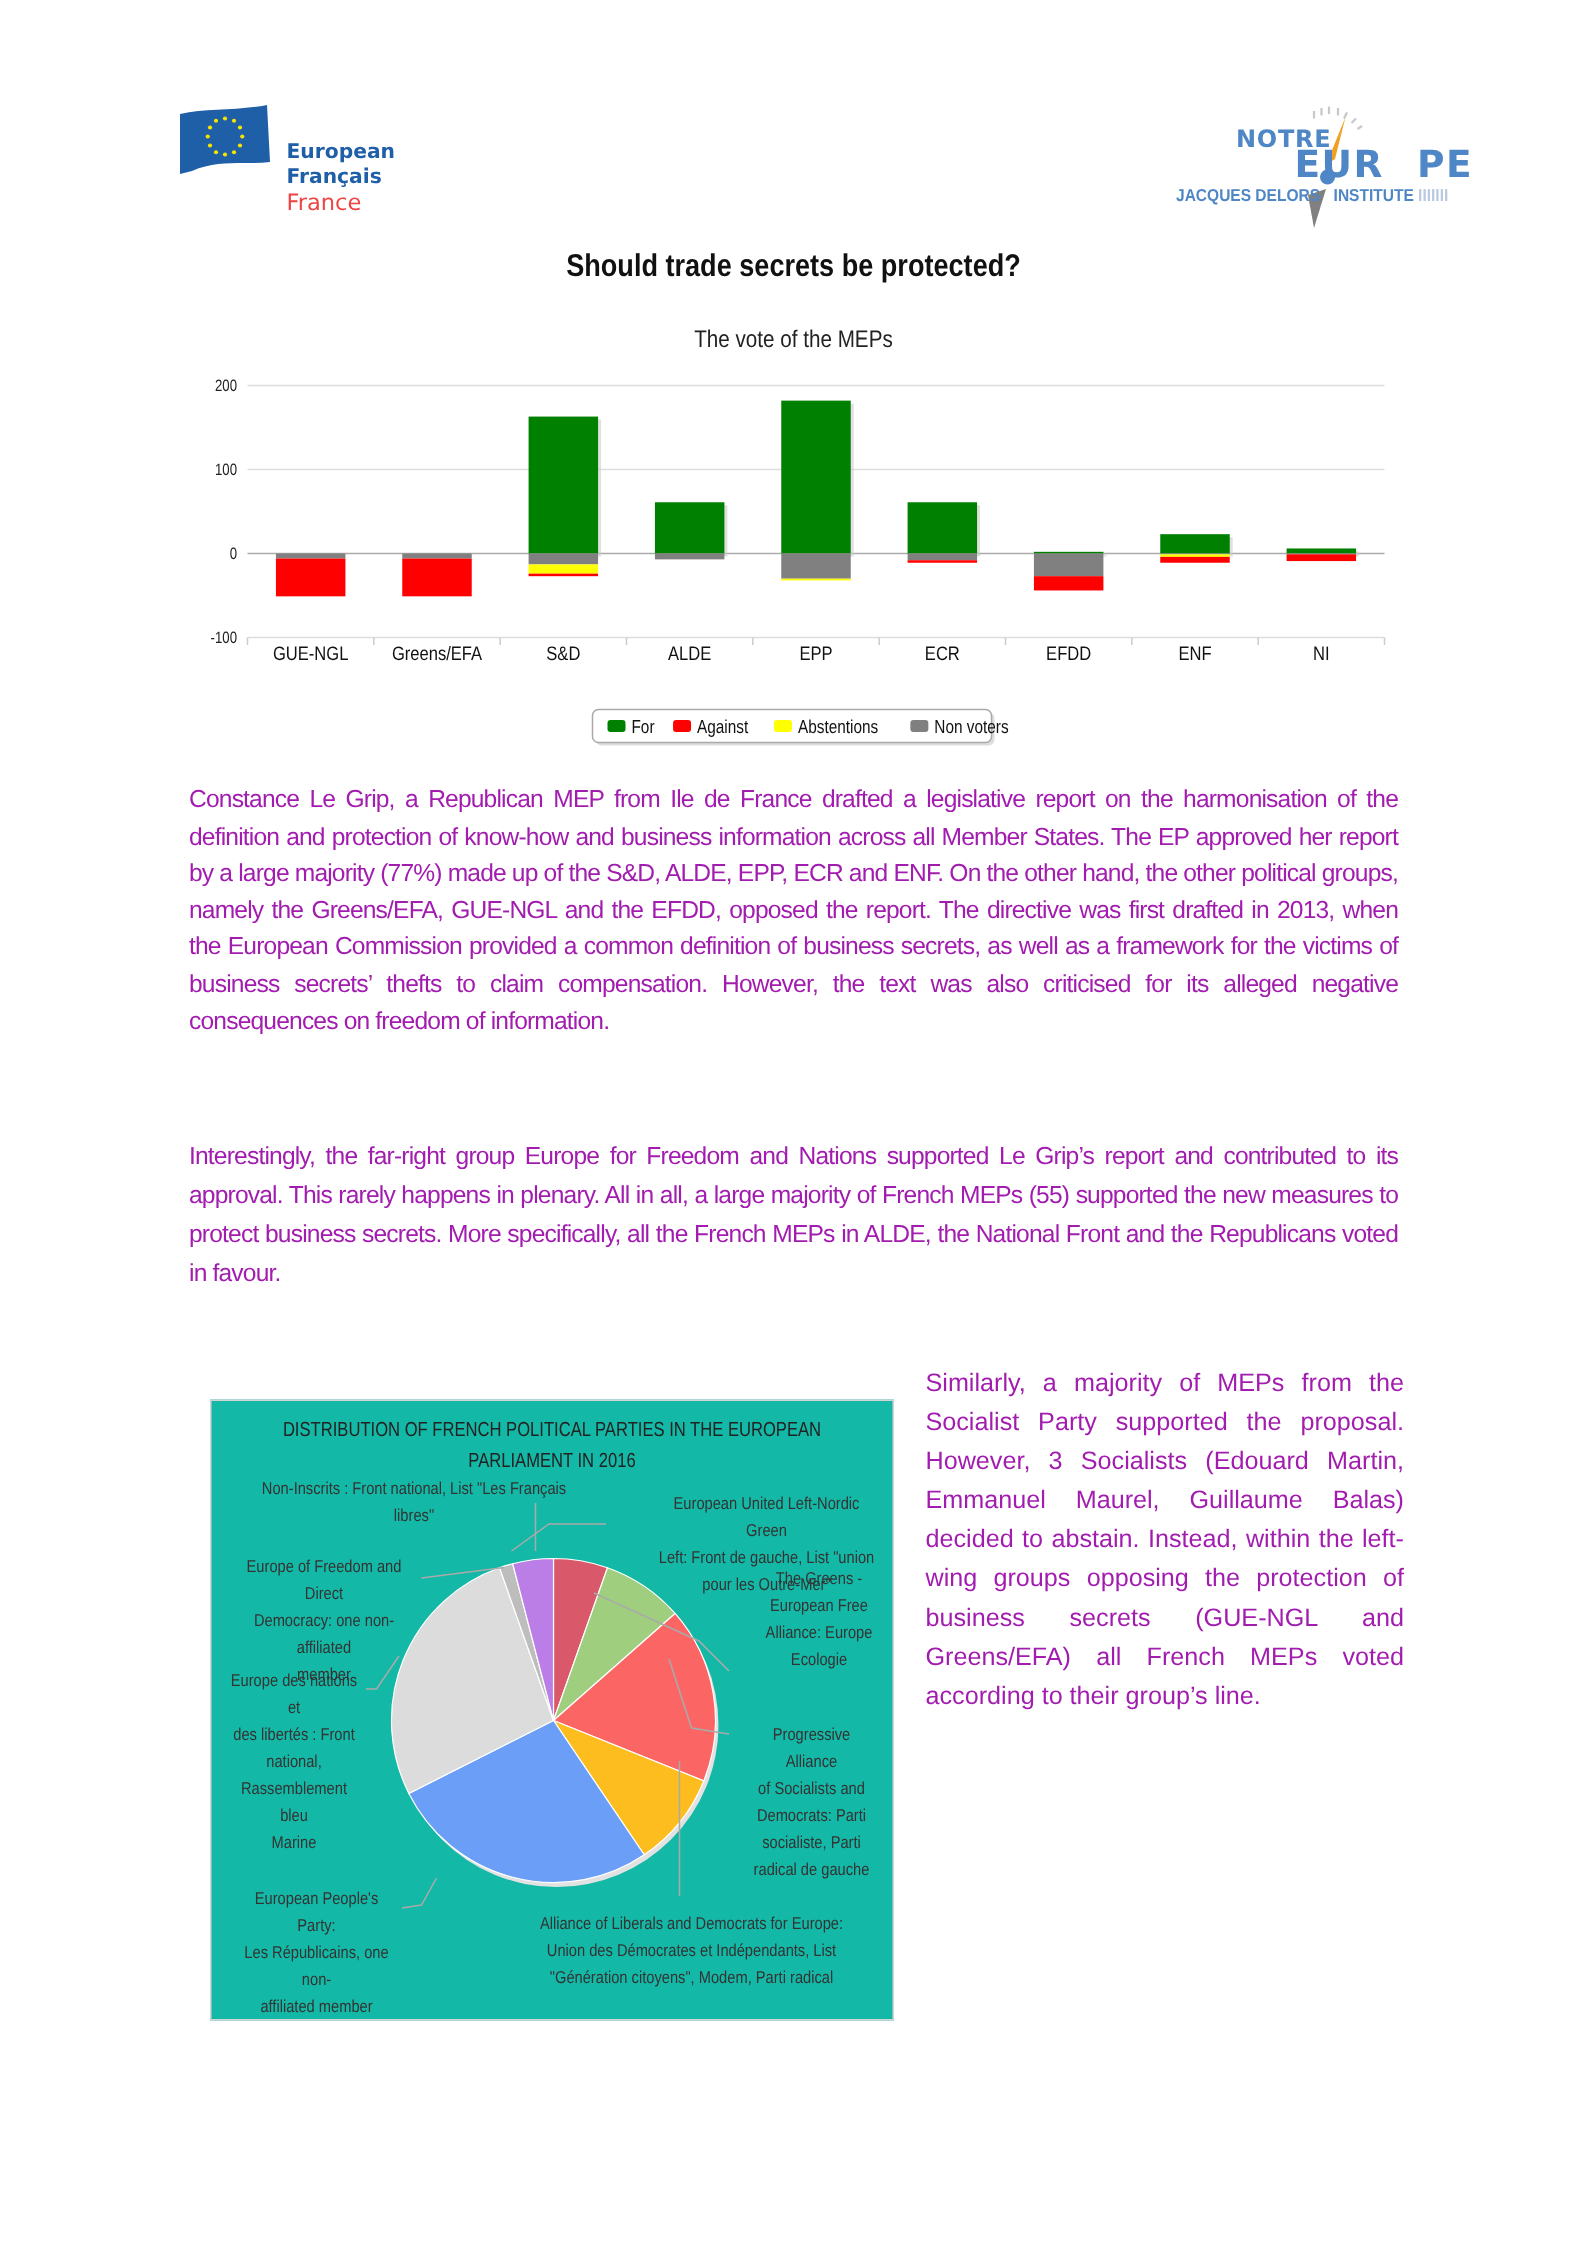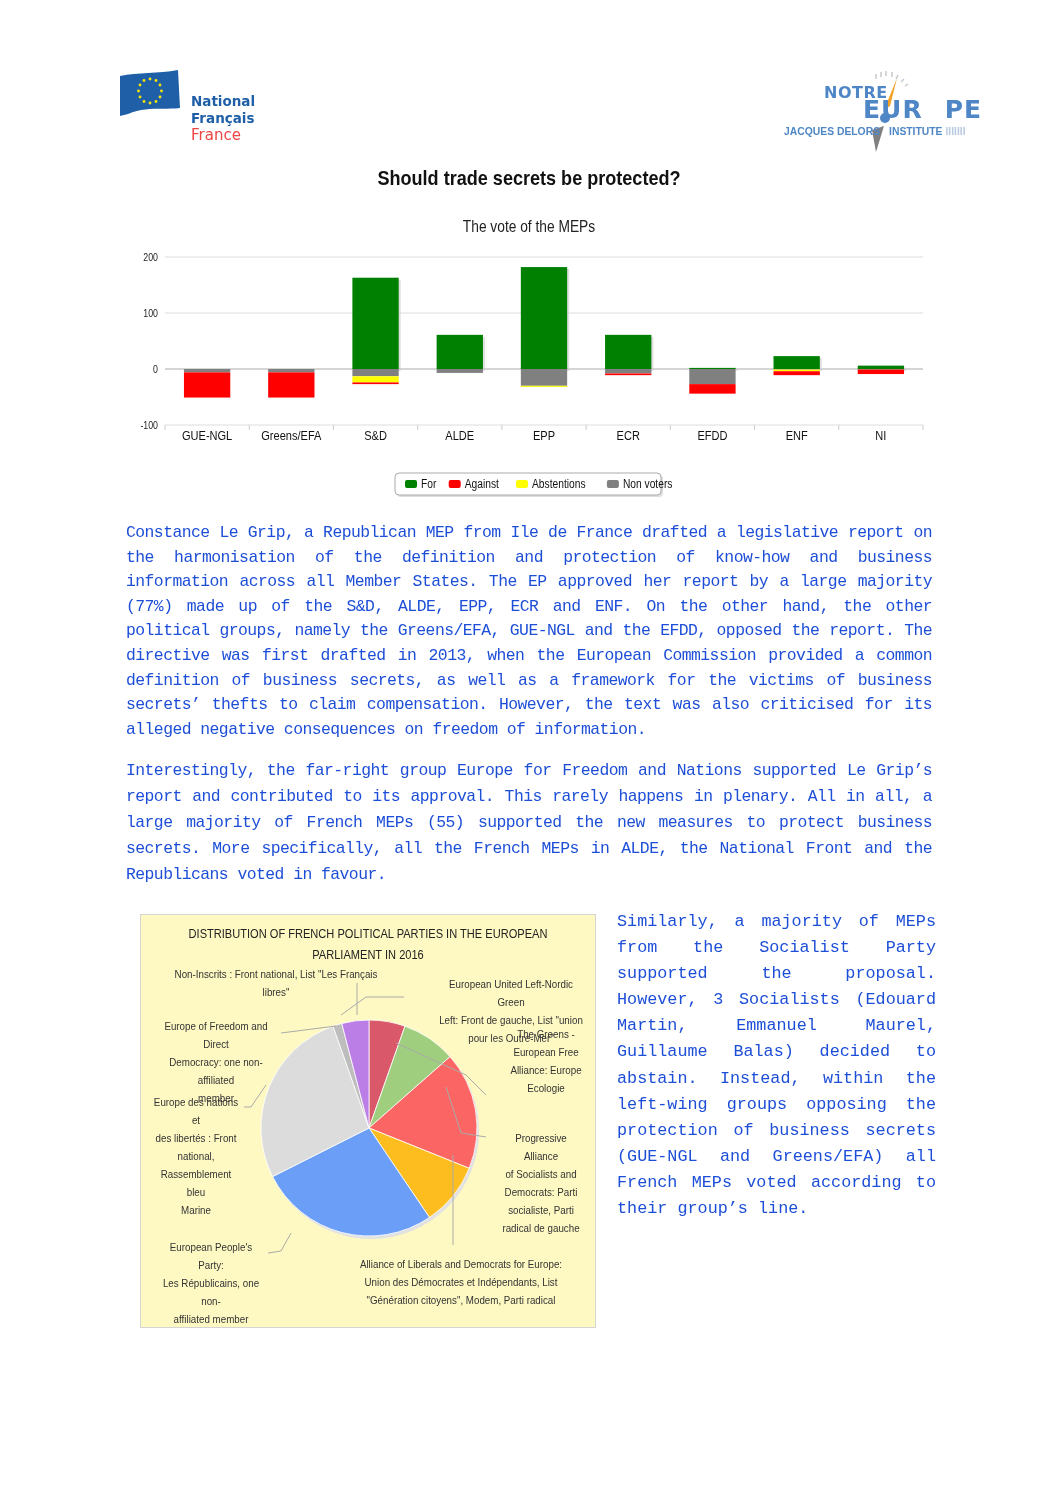--- a/index.html
+++ b/index.html
@@ -15,26 +15,26 @@
   #logo-ne .notre { position: absolute; left: 44px; top: 17px; font-family: "DejaVu Sans", sans-serif; font-weight: bold; font-size: 16px; color: #4e86c6; letter-spacing: 0.5px; }
   #logo-ne .europe { position: absolute; left: 43px; top: 29px; font-family: "DejaVu Sans", sans-serif; font-weight: bold; font-size: 25px; color: #4e86c6; letter-spacing: 1px; margin-left: 40px; }
   #logo-ne .jdi { position: absolute; left: 4px; top: 59px; font-family: "Liberation Sans", sans-serif; font-weight: bold; font-size: 11.5px; color: #4e86c6; letter-spacing: 0px; white-space: nowrap; transform: scaleX(0.9); transform-origin: left; }
   #logo-ne svg { position: absolute; left: 0; top: 0; }
 
   #page-title { left: 0; width: 1058px; top: 166px; text-align: center; font-family: "Liberation Sans", sans-serif; font-weight: bold; font-size: 21px; color: #111; transform: scaleX(0.86); }
   #chart-subtitle { left: 0; width: 1058px; top: 218px; text-align: center; font-family: "Liberation Sans", sans-serif; font-size: 16px; color: #222; transform: scaleX(0.86); }
   #bar-chart { left: 120px; top: 240px; width: 820px; height: 270px; }
   #bar-chart text { font-family: "Liberation Sans", sans-serif; }
 
-  .para { position: absolute; left: 126px; width: 806px; font-family: Liberation Mono, monospace; font-size: 16.4px; line-height: 24.6px; text-align: justify; color: #1d4ed8; letter-spacing: -0.55px; word-spacing: 0px; }
+  .para { position: absolute; left: 126px; width: 806px; font-family: Liberation Sans, sans-serif; font-size: 16.4px; line-height: 24.6px; text-align: justify; color: #a21caf; letter-spacing: -0.55px; word-spacing: 0px; }
   #para-1 { top: 521px; }
   #para-2 { top: 758px; line-height: 26px; }
   #para-3 { left: 613px; top: 905px; width: 319px; line-height: 26.1px; letter-spacing: 0px; font-size: 16.8px; }
 
-  #pie-box { left: 140px; top: 914px; width: 454px; height: 412px; border: 1px solid #d4d4d4; background: #fef9c3; }
+  #pie-box { left: 140px; top: 933px; width: 454px; height: 412px; border: 1px solid #d4d4d4; background: #14b8a6; }
   #pie-title { position: absolute; left: 0; width: 454px; top: 8px; text-align: center; font-family: "Liberation Sans", sans-serif; font-size: 13.5px; line-height: 21px; color: #222; transform: scaleX(0.82); }
   .pie-label { position: absolute; font-family: "Liberation Sans", sans-serif; font-size: 11.5px; line-height: 18px; color: #333; text-align: center; transform: scaleX(0.85); transform-origin: center top; }
   #pie-svg { position: absolute; left: 0; top: 0; }
 </style>
 </head>
 <body>
 
 <div id="logo-me" class="abs">
   <svg class="flag" viewBox="0 0 64 46" width="64" height="46">
     <path d="M2,6 C20,2 40,4 60,0 L62,38 C44,40 28,36 10,44 L2,46 Z" fill="#1f5fa8"></path>
@@ -47,21 +47,21 @@
         <circle cx="38" cy="31.5" r="1.4"></circle>
       <circle cx="32" cy="33" r="1.4"></circle>
         <circle cx="26" cy="31.5" r="1.4"></circle>
         <circle cx="22" cy="27" r="1.4"></circle>
       <circle cx="20.5" cy="21" r="1.4"></circle>
         <circle cx="22" cy="15" r="1.4"></circle>
         <circle cx="26" cy="10.5" r="1.4"></circle>
     </g>
   </svg>
   <div class="txt">
-    <span class="l1">National</span>
+    <span class="l1">European</span>
     <span class="l2">Français</span>
     <span class="l3">France</span>
   </div>
 </div>
 
 <div id="logo-ne" class="abs">
   <svg width="210" height="90">
     <g stroke="#c8c8c8" stroke-width="1.5">
       <line x1="96" y1="8" x2="96" y2="13"></line>
         <line x1="101" y1="6" x2="101" y2="11"></line>

